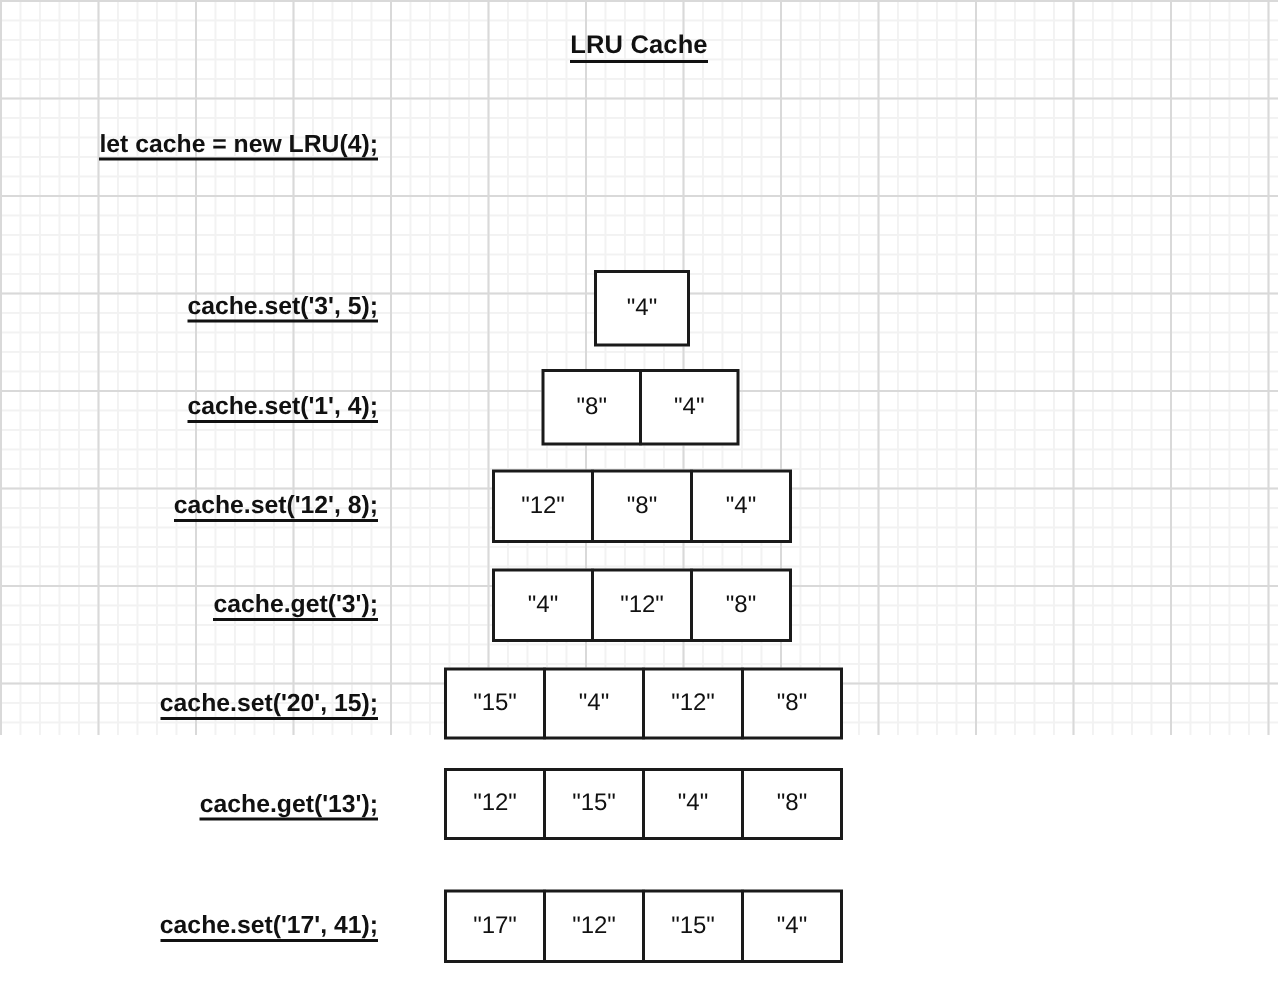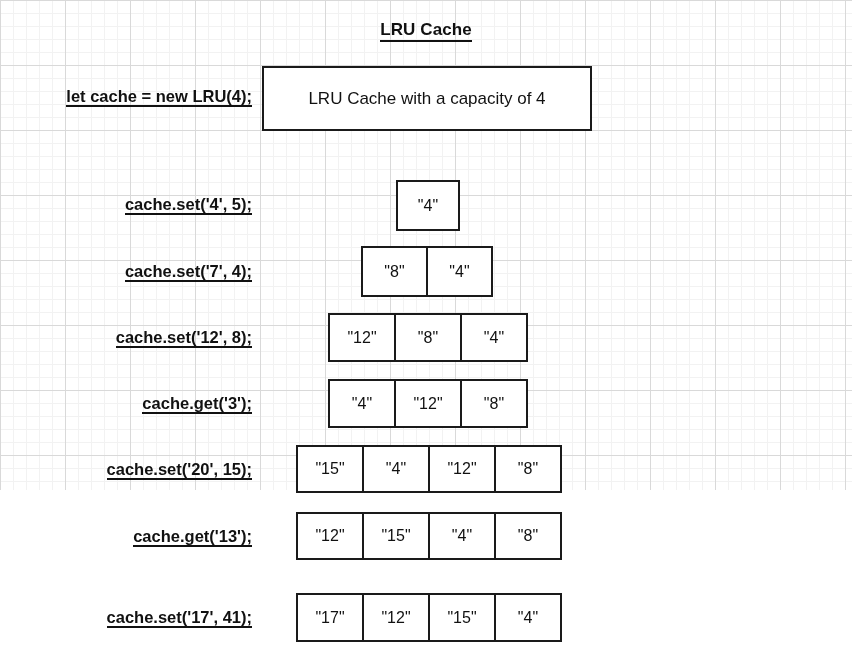--- a/index.html
+++ b/index.html
@@ -115,33 +115,30 @@
 
   <div class="title">
     <span>LRU Cache</span>
   </div>
 
   <div class="row" style="top:98px;">
     <div class="row-label" style="right:600px; top:-11px;">
       <span>let cache = new LRU(4);</span>
     </div>
   </div>
-  <div class="capacity-box" style="left:262px; top:66px; width:330px; height:65px;">
-    <span>LRU Cache with a capacity of 4</span>
-  </div>
 
   <div class="row-label" style="right:600px; top:195px;">
-    <span>cache.set('4', 5);</span>
+    <span>cache.set('3', 5);</span>
   </div>
   <div class="cells" style="left:396px; top:180px;">
     <div class="cell" style="width:64px; height:51px;">"4"</div>
   </div>
 
   <div class="row-label" style="right:600px; top:262px;">
-    <span>cache.set('7', 4);</span>
+    <span>cache.set('1', 4);</span>
   </div>
   <div class="cells" style="left:361px; top:246px;">
     <div class="cell" style="width:67px; height:51px;">"8"</div>
     <div class="cell" style="width:67px; height:51px;">"4"</div>
   </div>
 
   <div class="row-label" style="right:600px; top:328px;">
     <span>cache.set('12', 8);</span>
   </div>
   <div class="cells" style="left:328px; top:313px;">

